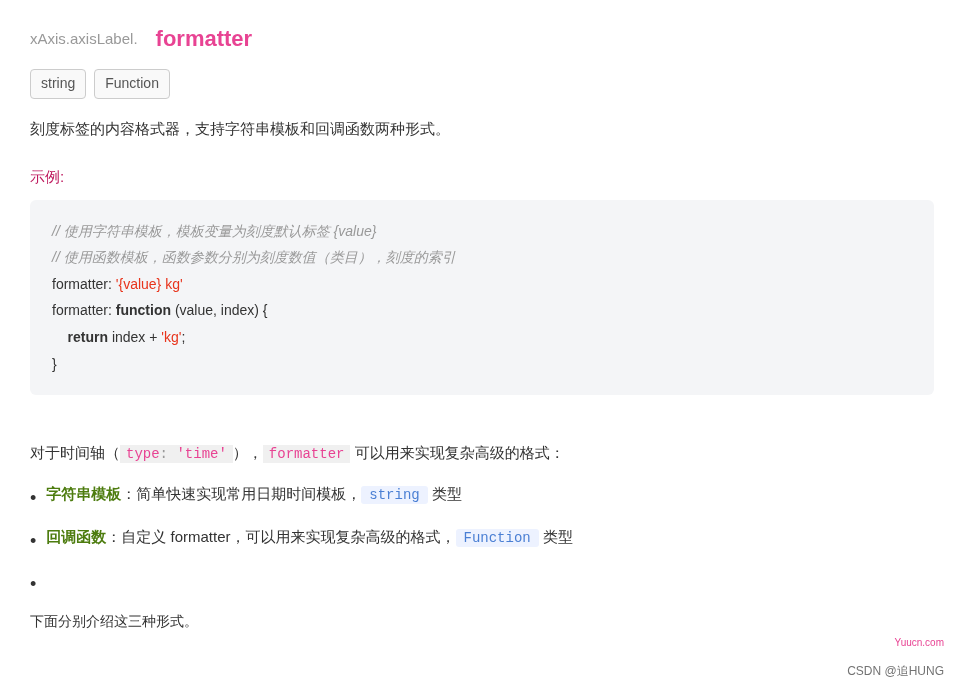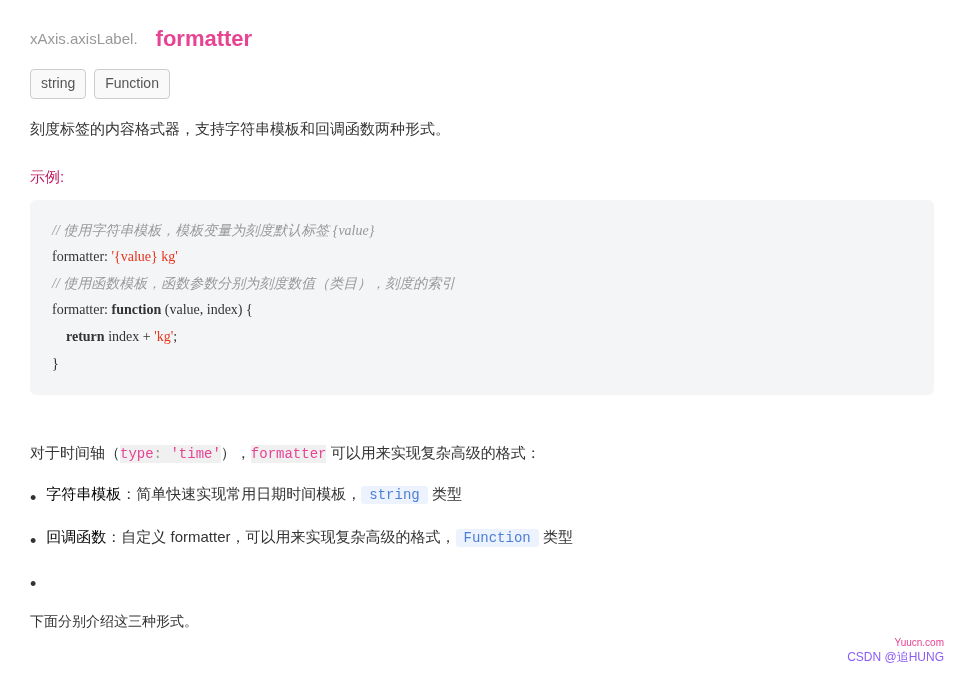--- a/index.html
+++ b/index.html
@@ -59,21 +59,21 @@
       color: #be185d;
       font-size: 15px;
       margin-bottom: 10px;
     }
 
     .code-block {
       background: #f4f5f7;
       border-radius: 6px;
       padding: 18px 22px;
       margin-bottom: 20px;
-      font-family: Liberation Serif, serif;
+      font-family: Liberation Sans, sans-serif;
       font-size: 14px;
       line-height: 1.9;
       color: #333;
     }
 
     .code-comment {
       color: #999;
       font-style: italic;
     }
 
@@ -97,21 +97,21 @@
     .section-text {
       color: #333;
       font-size: 15px;
       margin-bottom: 14px;
       line-height: 1.8;
     }
 
     .inline-code-pink {
       background: #f0f0f0;
       border-radius: 0;
-      padding: 1px 0;
+      padding: 1px 6px;
       font-family: "Courier New", Consolas, monospace;
       font-size: 14px;
       color: #e84393;
       margin-top: 28px;
     }
 
     .inline-code-blue {
       background: #edf2ff;
       border-radius: 3px;
       padding: 1px 8px;
@@ -136,39 +136,39 @@
     }
 
     .bullet-dot {
       margin-right: 10px;
       margin-top: 2px;
       color: #333;
       font-size: 18px;
     }
 
     .li-label-bold {
-      font-weight: normal;
-      color: #000000;
+      font-weight: bold;
+      color: #4d7c0f;
       margin-top: 16px;
     }
 
     .watermark {
       position: fixed;
       bottom: 30px;
       right: 20px;
       color: #e84393;
       font-size: 10px;
       font-weight: 500;
     }
 
     .watermark-sub {
       position: fixed;
-      bottom: 14px;
+      bottom: 0;
       right: 20px;
-      color: #8b5cf6;
+      color: #737373;
       font-size: 12px;
     }
 
     .bottom-text {
       color: #333;
       font-size: 14px;
       margin-top: 6px;
       line-height: 1.8;
     }
   </style>
@@ -187,24 +187,24 @@
 
 <p class="description">刻度标签的内容格式器，支持字符串模板和回调函数两种形式。</p>
 
 <p class="example-label">示例:</p>
 
 <div class="code-block">
   <div>
     <span class="code-comment">//  使用字符串模板，模板变量为刻度默认标签 {value}</span>
   </div>
   <div>
+    <span class="code-comment">//  使用函数模板，函数参数分别为刻度数值（类目），刻度的索引</span>
+  </div>
+  <div>
     <span class="code-plain">formatter: </span><span class="code-string">'{value} kg'</span>
-  </div>
-  <div>
-    <span class="code-comment">//  使用函数模板，函数参数分别为刻度数值（类目），刻度的索引</span>
   </div>
   <div>
     <span class="code-plain">formatter: </span><span class="code-keyword">function</span><span class="code-plain"> (value, index) {</span>
   </div>
   <div>
     <span class="code-plain">&nbsp;&nbsp;&nbsp;&nbsp;</span><span class="code-keyword">return</span><span class="code-plain"> index + </span><span class="code-string">'kg'</span><span class="code-plain">;</span>
   </div>
   <div>
     <span class="code-plain">}</span>
   </div>

